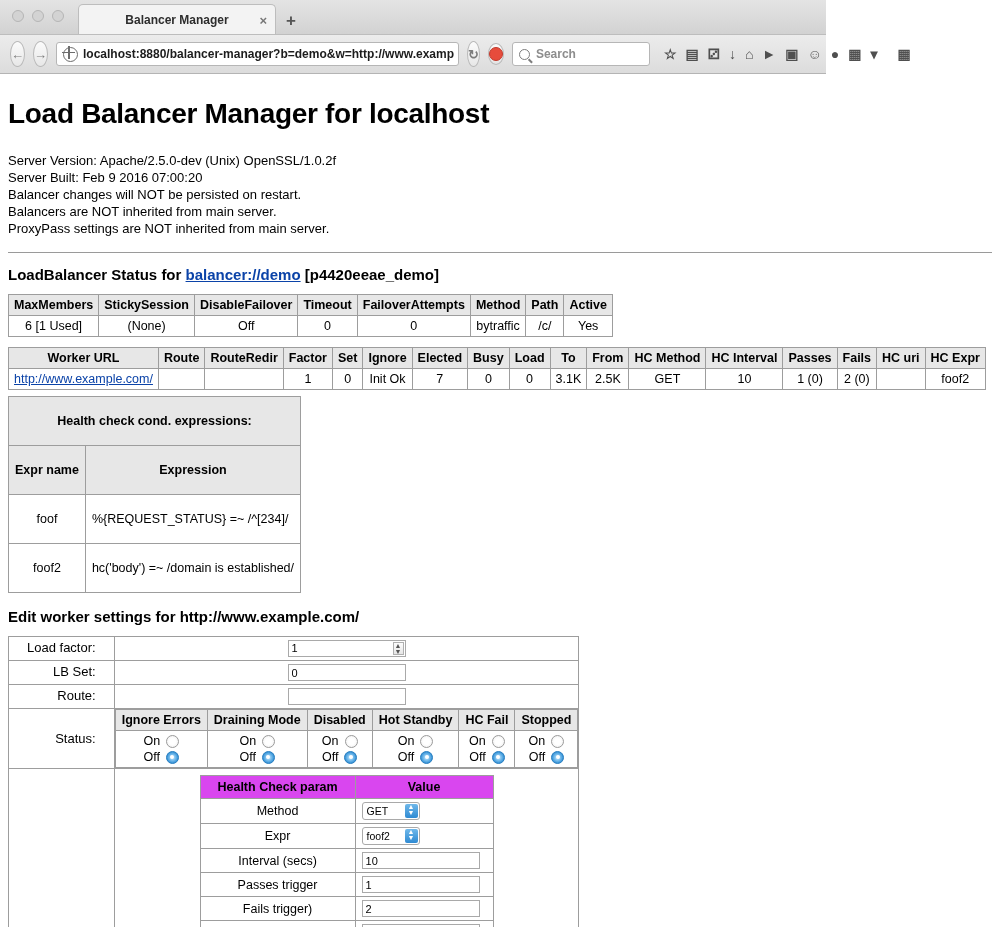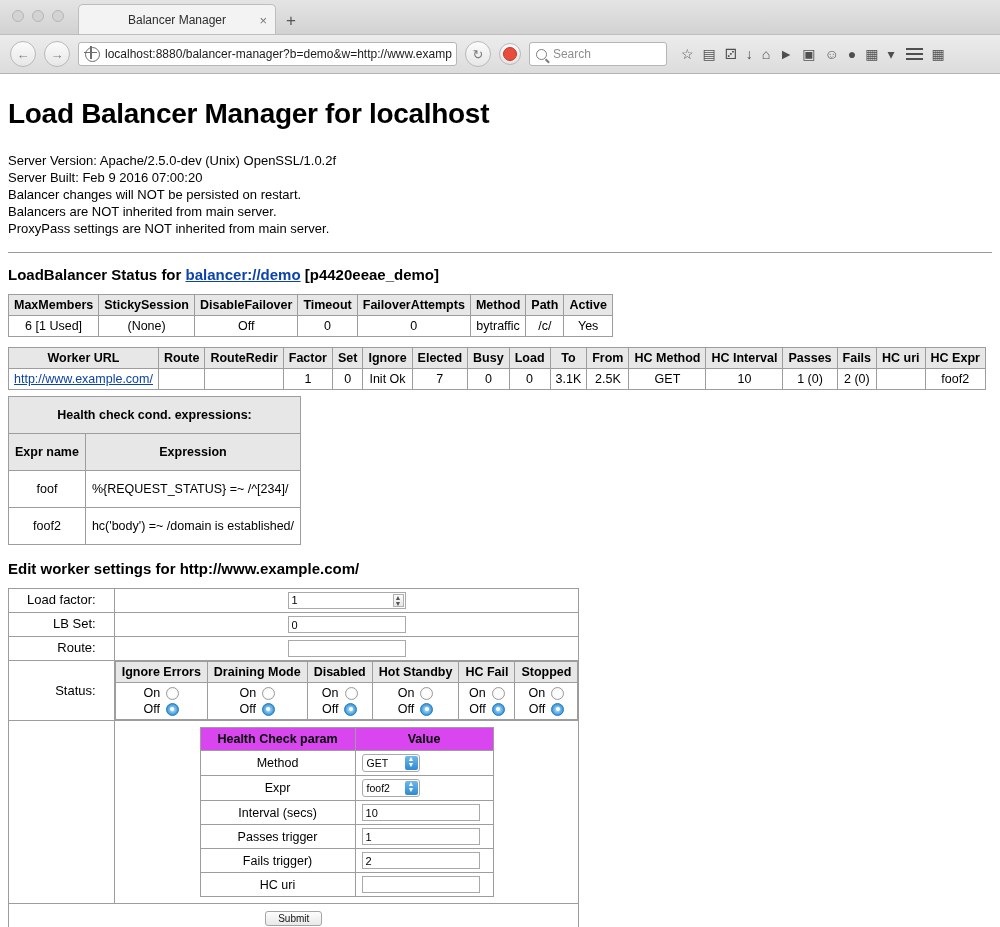--- a/index.html
+++ b/index.html
@@ -9,23 +9,24 @@
   }
   body {
     width: 1000px;
     height: 927px;
     font-family: "Liberation Sans", sans-serif;
     overflow: hidden;
   }
 
   
   .browser {
-    width: 1000px;
+    width: 826px;
     background: linear-gradient(#e8e8e8, #d4d4d4);
     border-bottom: 1px solid #b4b4b4;
+    font-weight: bold;
   }
   .titlebar {
     height: 34px;
     position: relative;
     background: linear-gradient(#e4e4e4, #d2d2d2);
     border-bottom: 1px solid #bdbdbd;
   }
   .traffic {
     position: absolute;
     left: 12px;
@@ -263,21 +264,21 @@
   }
   table.data td.leftish { text-align: left; }
 
   table.hcexpr {
     border-collapse: collapse;
     font-size: 12.5px;
     margin-top: 6px;
   }
   table.hcexpr th, table.hcexpr td {
     border: 1px solid #9d9d9d;
-    padding: 10px 6px;
+    padding: 16px 6px;
   }
   table.hcexpr th { background: #e7e7e7; font-weight: bold; text-align: center; }
   table.hcexpr td.name { text-align: center; }
   table.hcexpr td.expr { text-align: left; }
 
   
   table.editform {
     border-collapse: collapse;
     font-size: 13px;
     width: 565px;

